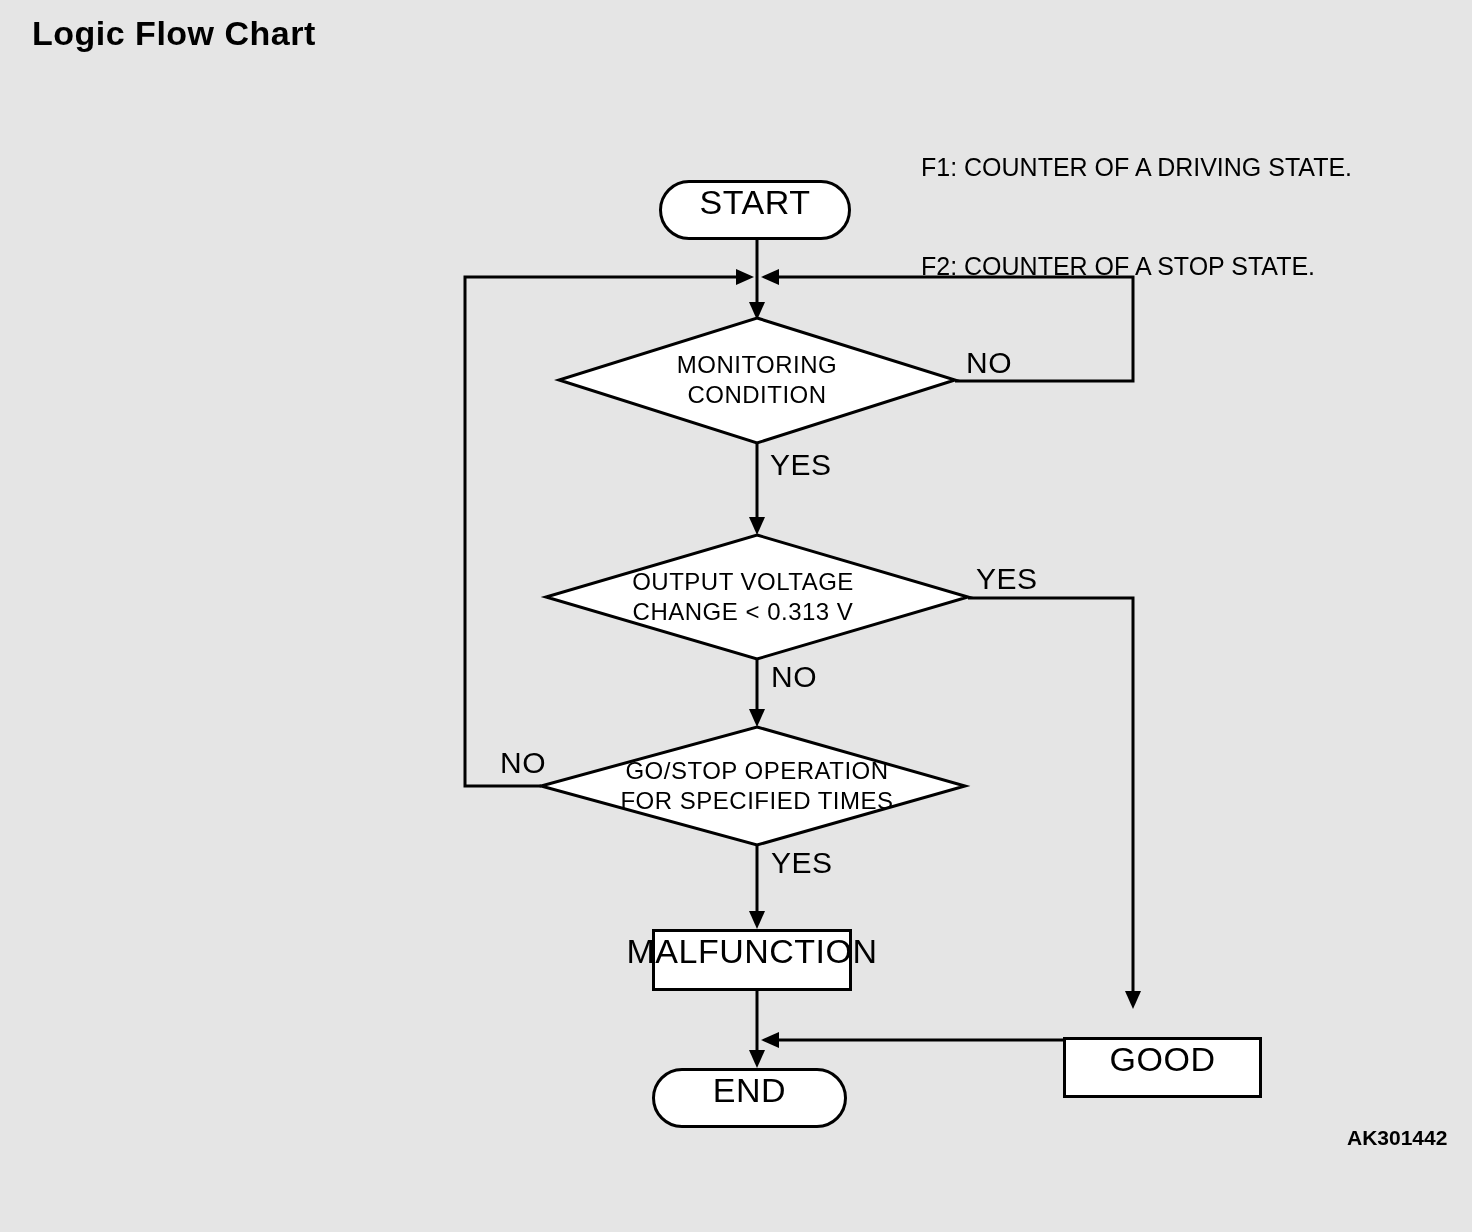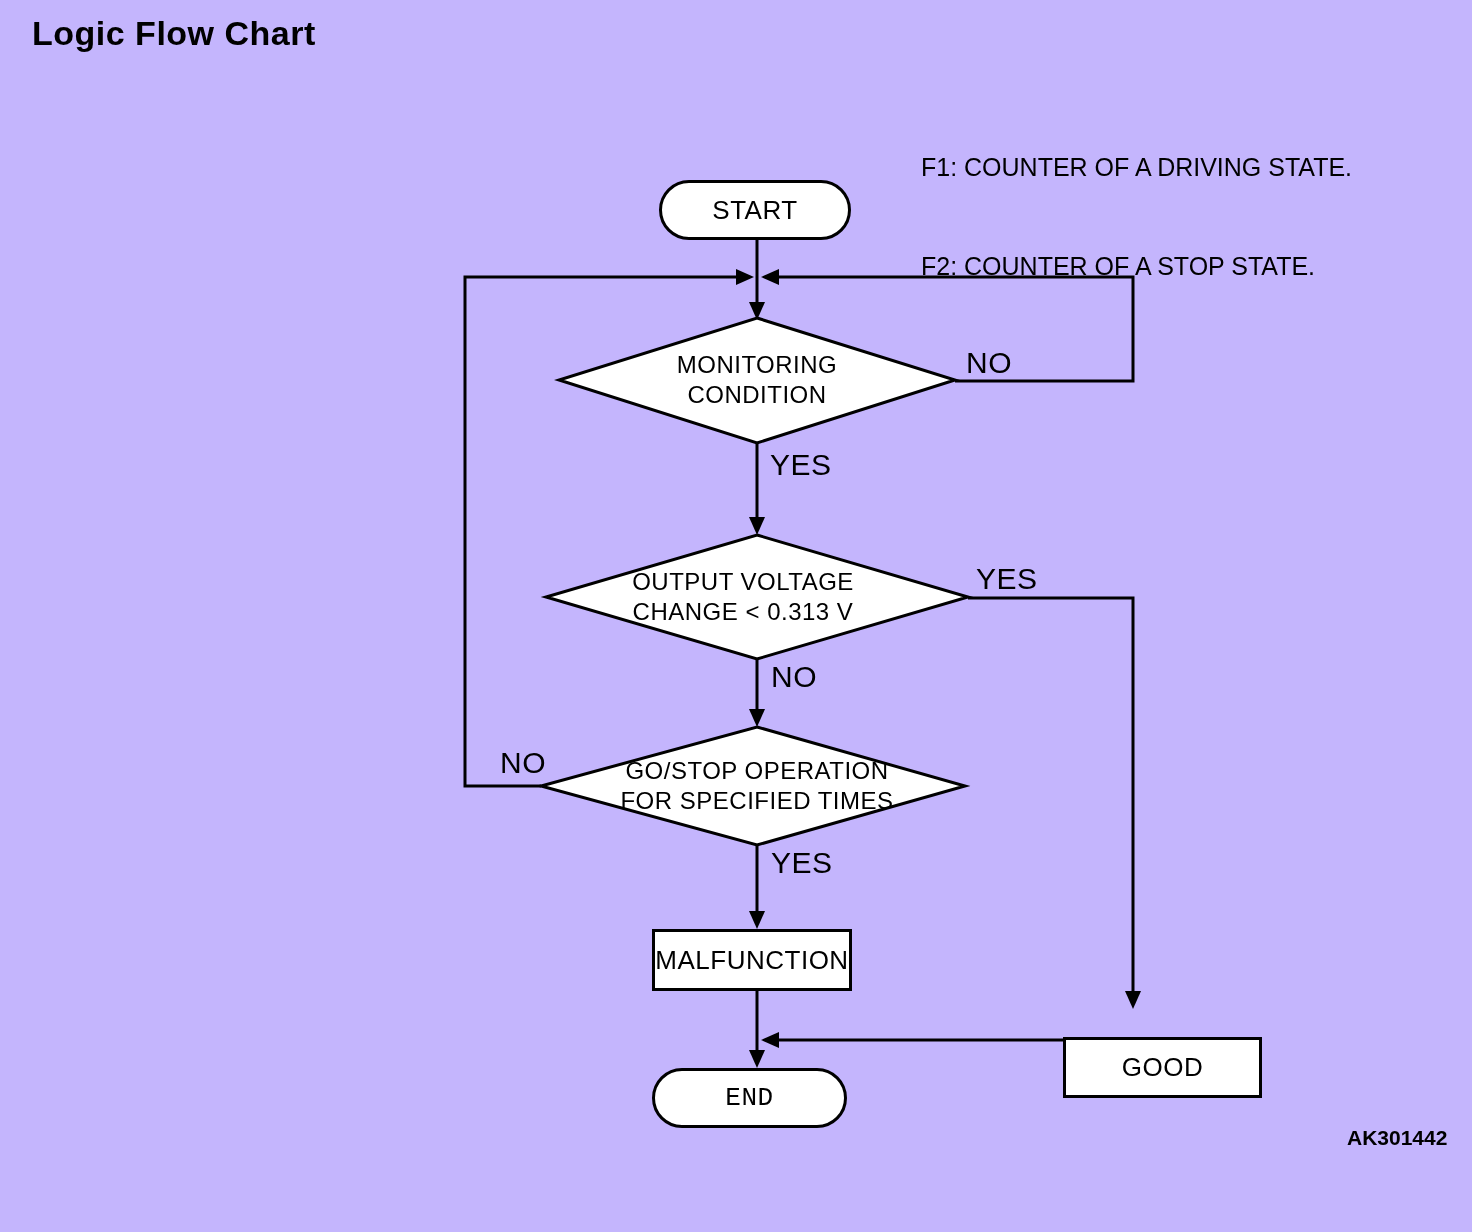--- a/index.html
+++ b/index.html
@@ -1,20 +1,20 @@
 <!DOCTYPE html>
 <html><head>
 <meta charset="utf-8">
 <style>
   html, body { margin: 0; padding: 0; background: #ffffff; }
   #canvas {
     position: relative;
     width: 1472px;
     height: 1232px;
-    background: #c4b5fd;
+    background: #e5e5e5;
     font-family: "Liberation Sans", "DejaVu Sans", sans-serif;
     color: #000;
     overflow: hidden;
   }
   #flow-svg { position: absolute; left: 0; top: 0; }
   #flow-svg polyline { fill: none; stroke: #000; stroke-width: 3; }
   #flow-svg polygon.shape { fill: #fff; stroke: #000; stroke-width: 3; }
   #flow-svg polygon.arrowhead { fill: #000; stroke: none; }
 
   .page-title {
@@ -25,22 +25,22 @@
     position: absolute; left: 921px; top: 85px;
     font-size: 25px; line-height: 33px; white-space: pre;
   }
   .figure-code {
     position: absolute; left: 1347px; top: 1126px;
     font-size: 21px; font-weight: bold; text-align: center;
   }
   .node {
     position: absolute; box-sizing: border-box;
     border: 3px solid #000; background: #fff;
-    display: flex; align-items: center; justify-content: center;
-    font-size: 26px; letter-spacing: 0.5px;
+    display: flex; align-items: flex-start; justify-content: center;
+    font-size: 34px; letter-spacing: 0.5px;
   }
   .terminator { border-radius: 30px; }
   .diamond-label {
     position: absolute; text-align: center;
     font-size: 24px; line-height: 30px; letter-spacing: 0.5px;
     white-space: pre-line;
   }
   .edge-label {
     position: absolute; font-size: 30px; letter-spacing: 0.5px;
   }
@@ -114,21 +114,21 @@
   </div>
 
   <div class="node" style="left:652px; top:929px; width:200px; height:62px;">
     <span>MALFUNCTION</span>
   </div>
 
   <div class="node" style="left:1063px; top:1009px; width:199px; height:61px;margin-top:28px;">
     <span>GOOD</span>
   </div>
 
-  <div class="node terminator" style="left:652px; top:1068px; width:195px; height:60px;font-family:Liberation Mono, monospace;">
+  <div class="node terminator" style="left:652px; top:1068px; width:195px; height:60px;">
     <span>END</span>
   </div>
 
   <div class="diamond-label" style="left:557px; top:350px; width:400px;">MONITORING
 CONDITION</div>
   <div class="diamond-label" style="left:543px; top:567px; width:400px;">OUTPUT VOLTAGE
 CHANGE &lt; 0.313 V</div>
   <div class="diamond-label" style="left:532px; top:756px; width:450px;">GO/STOP OPERATION
 FOR SPECIFIED TIMES</div>
 

